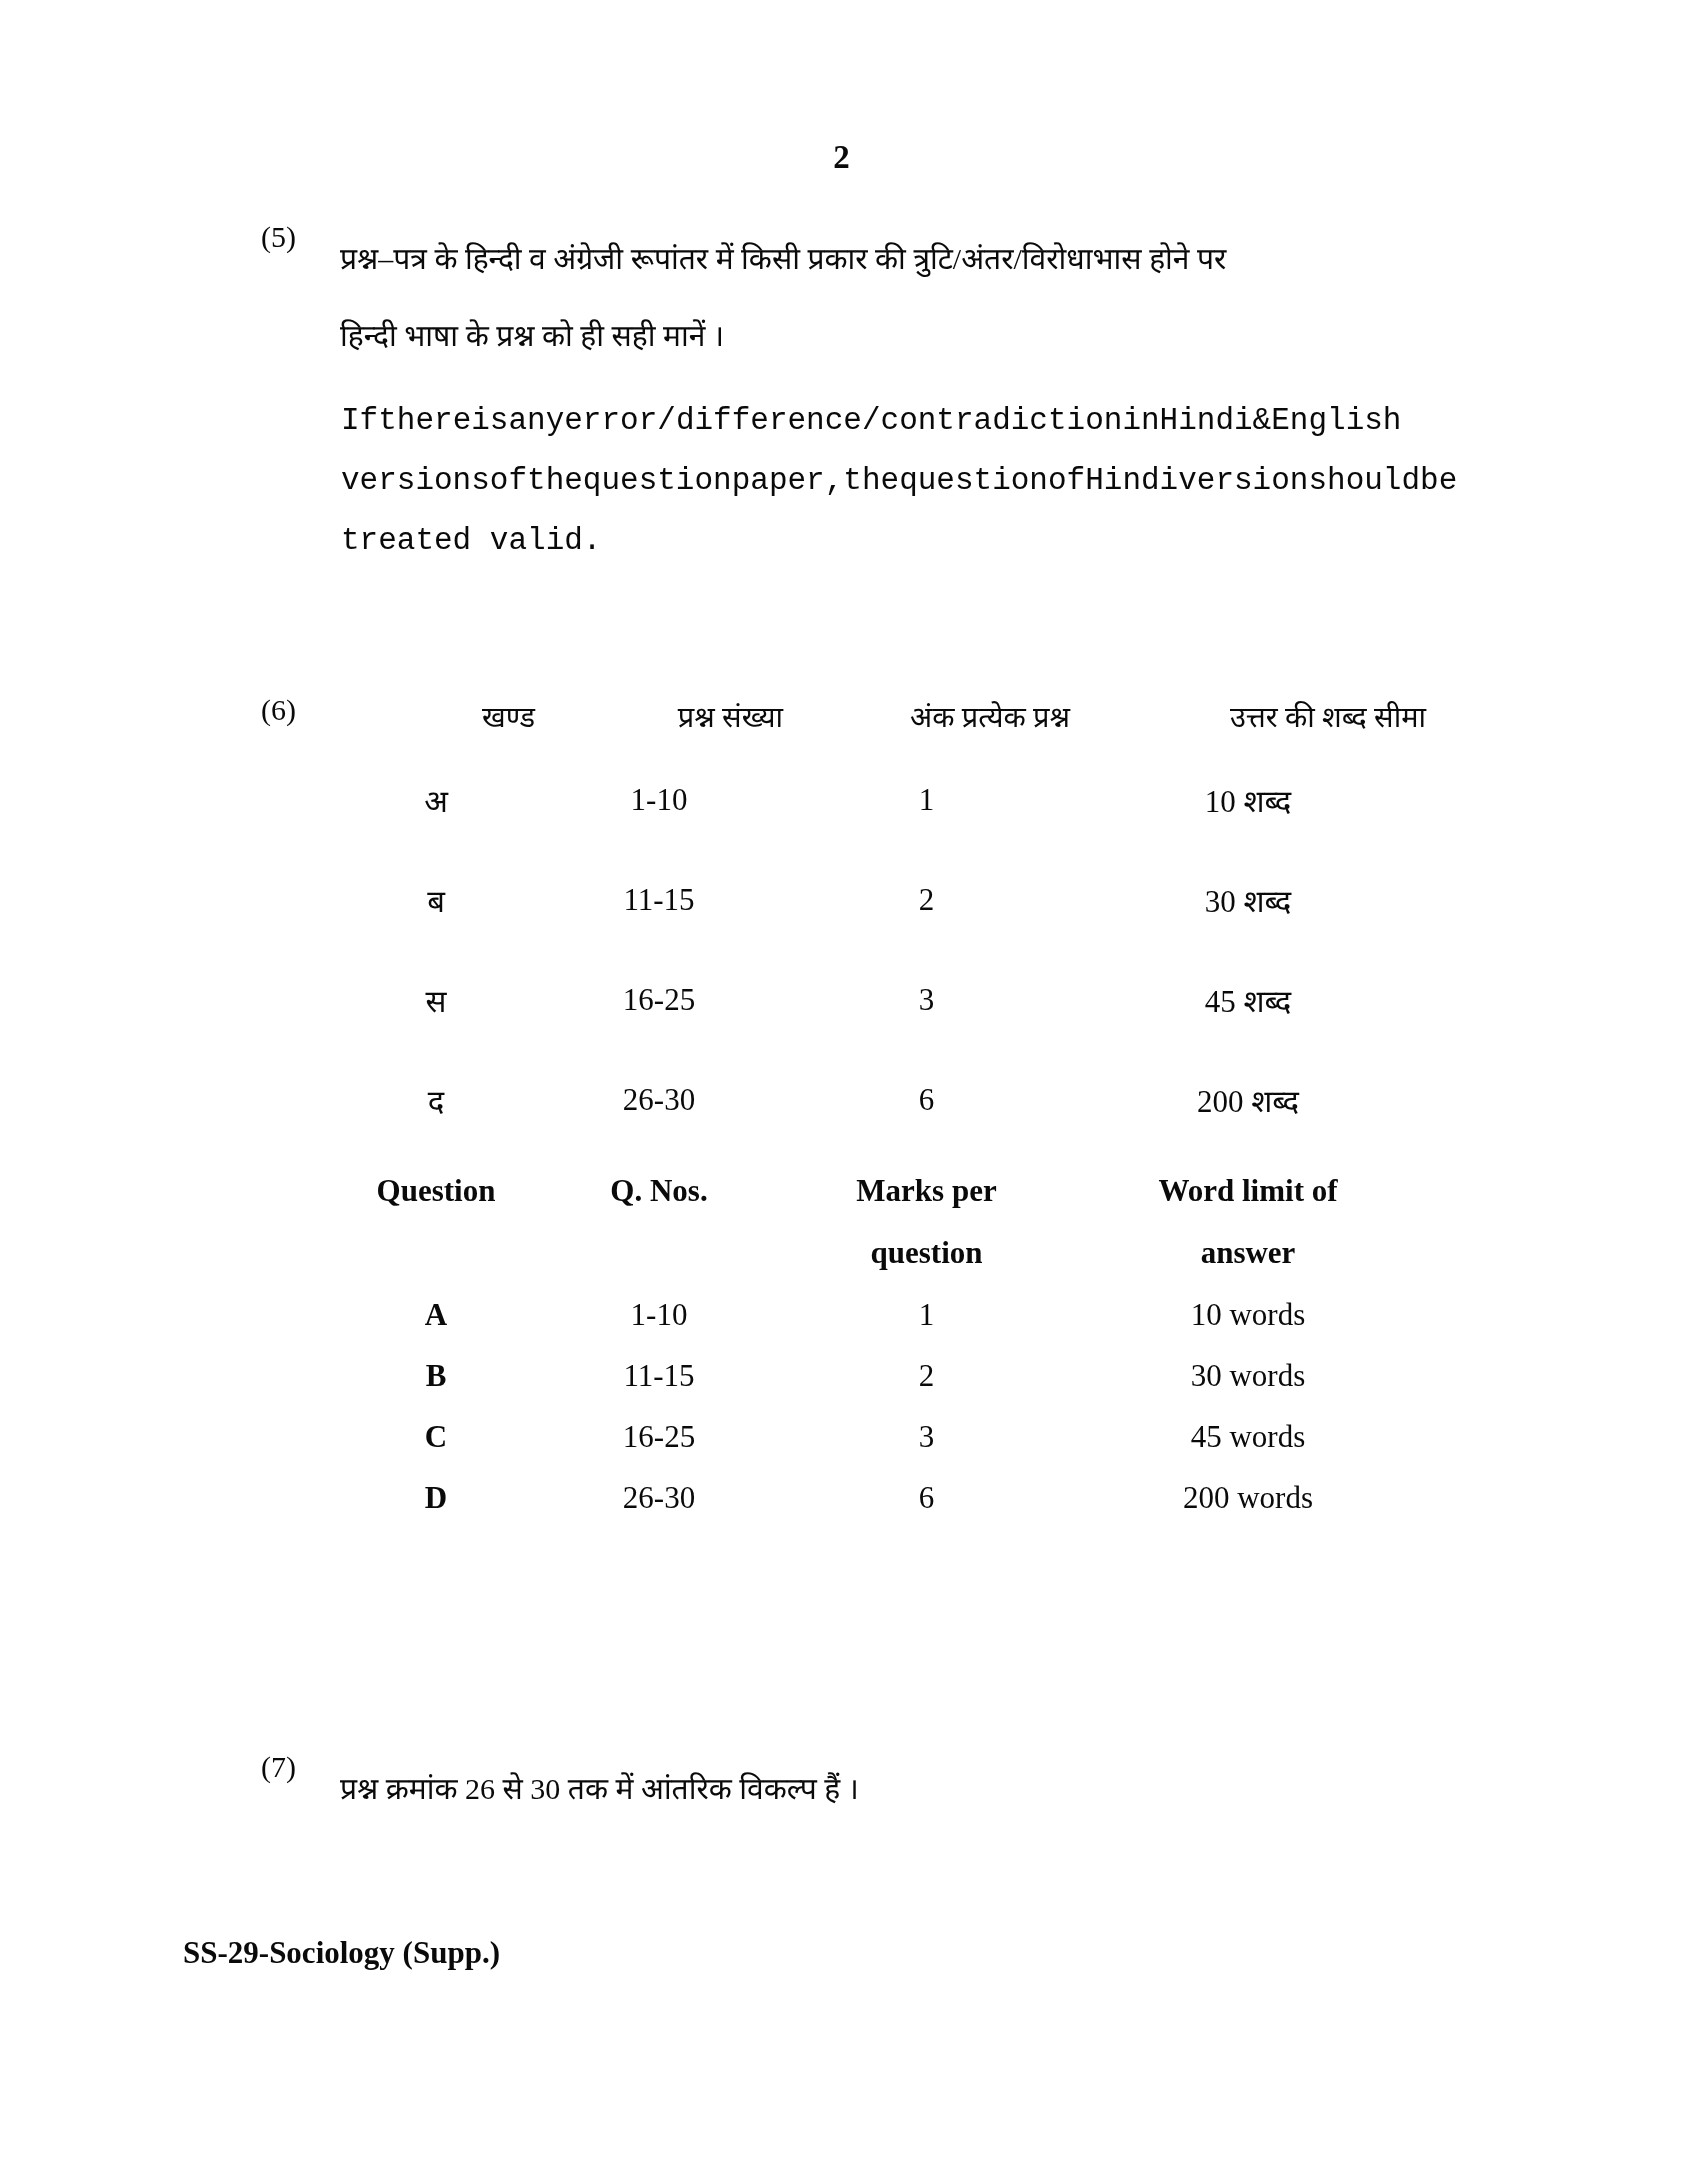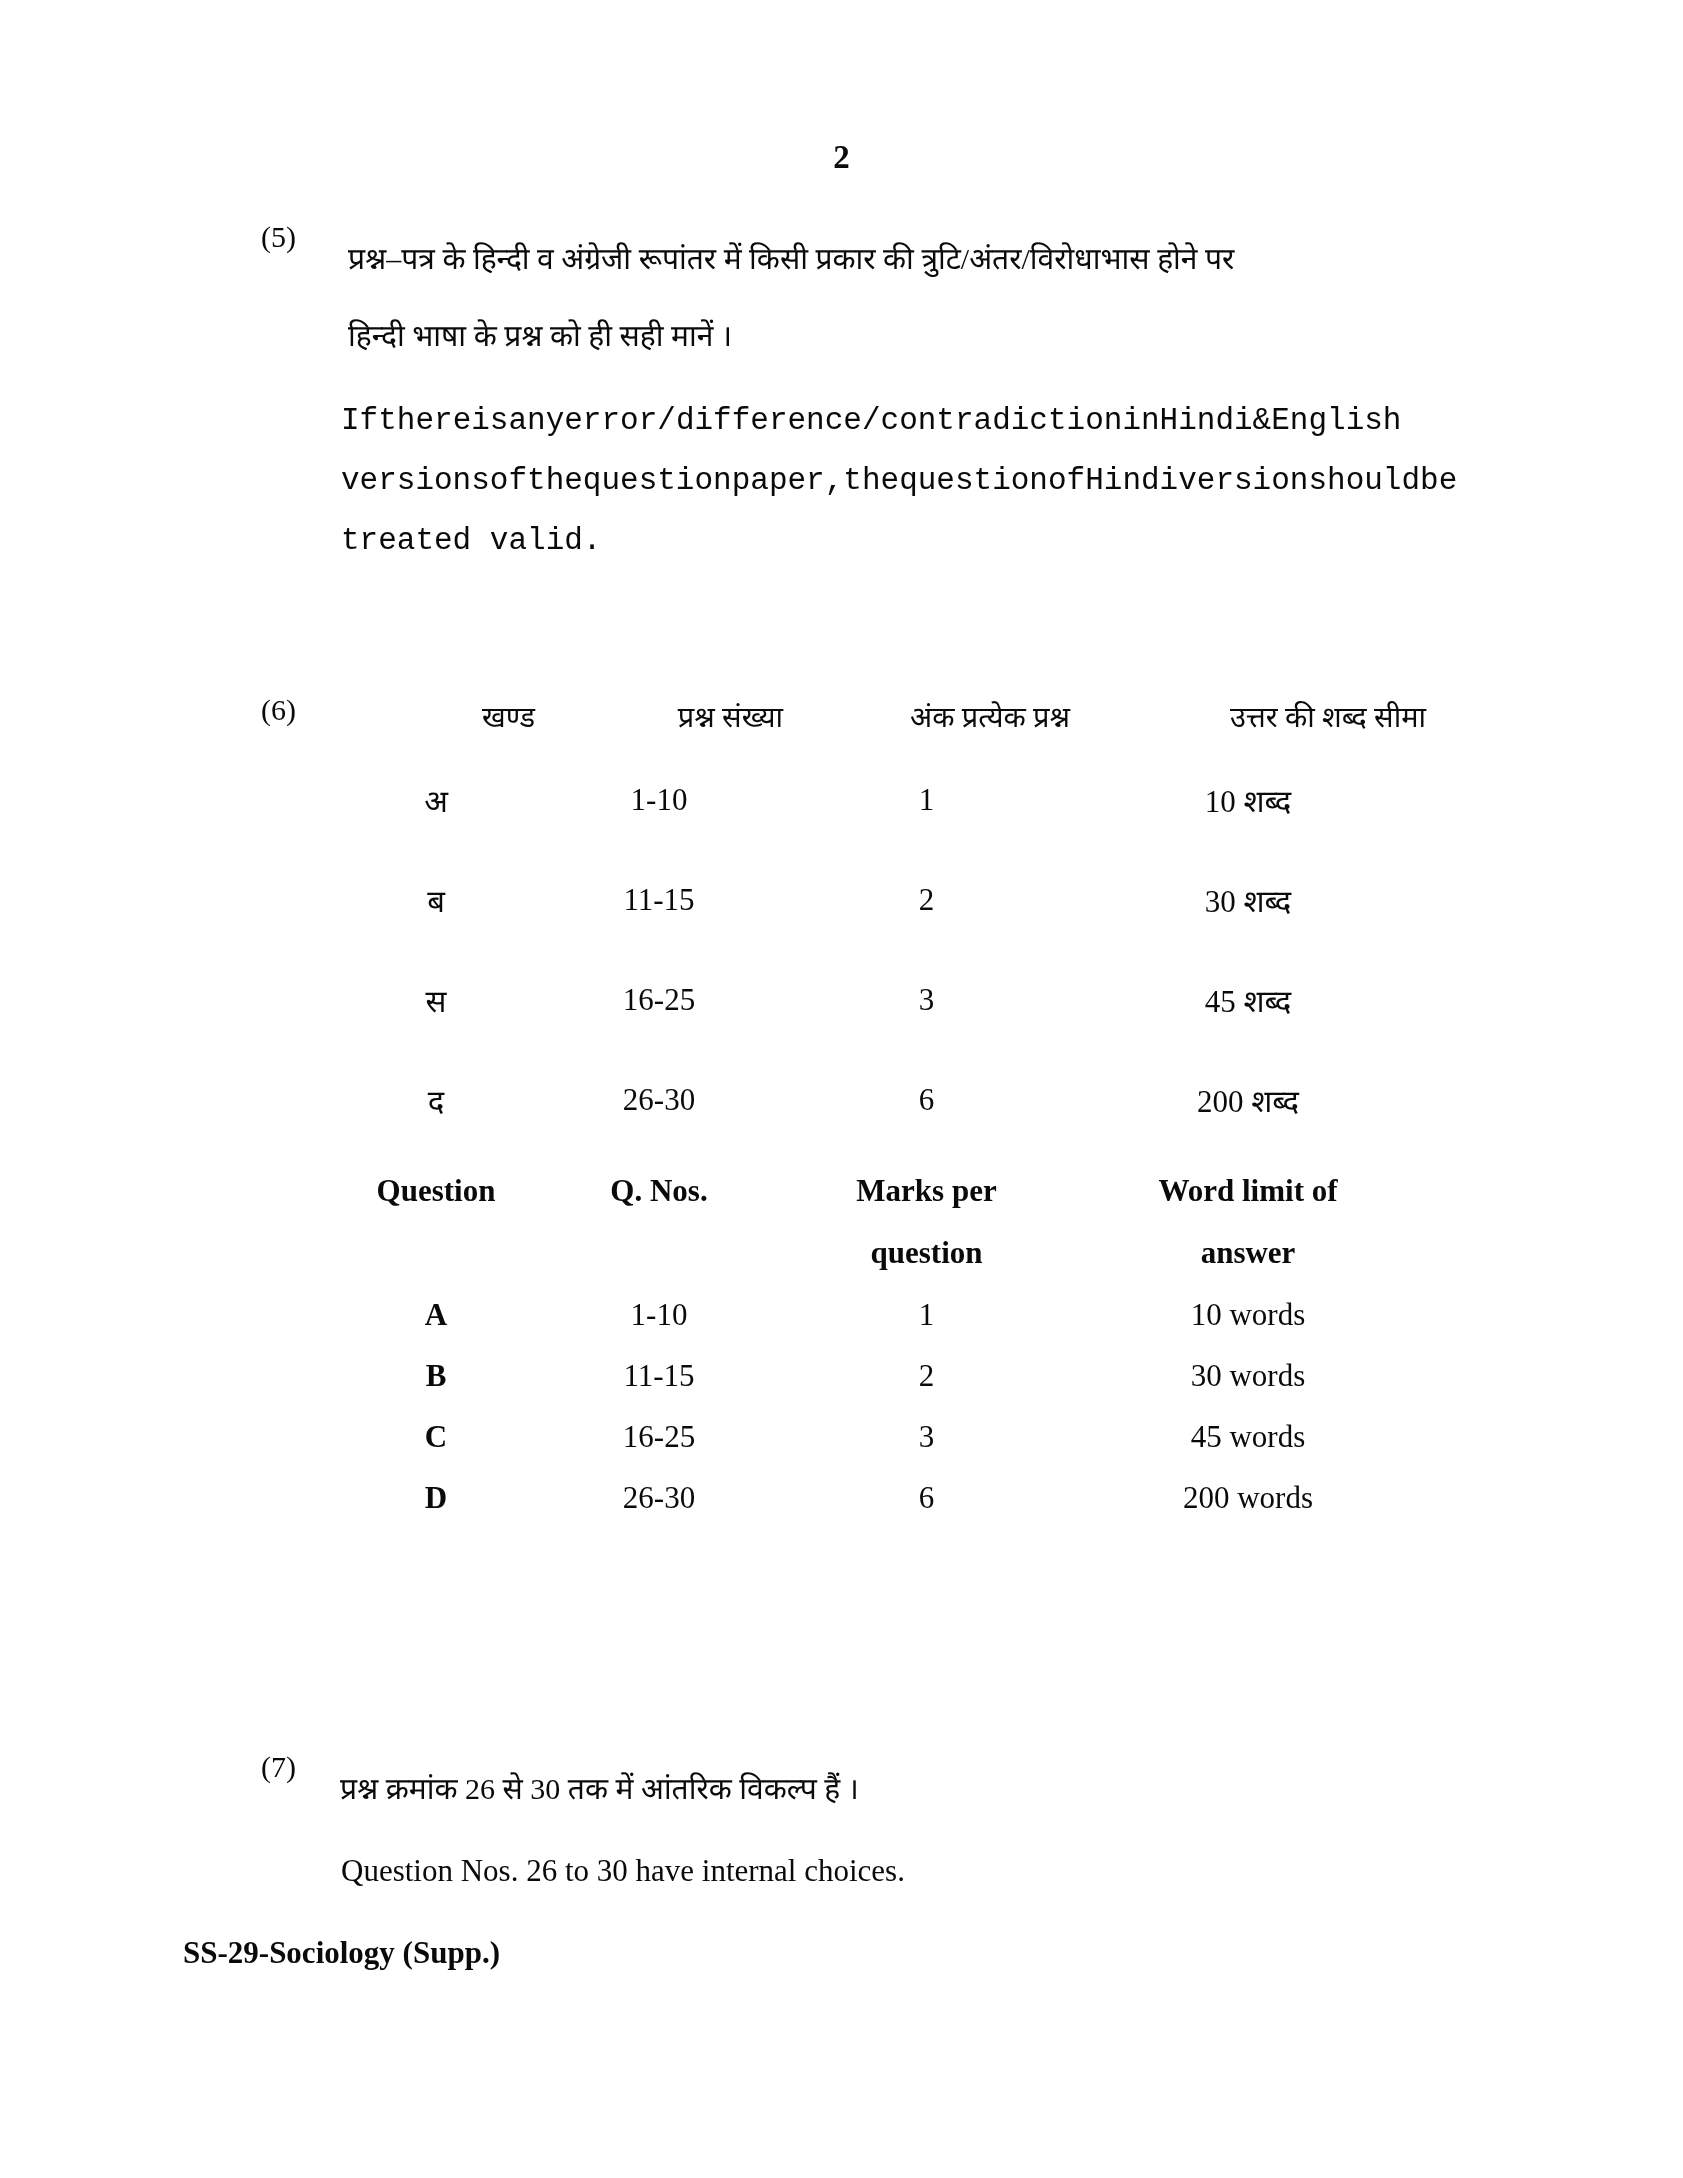--- a/index.html
+++ b/index.html
@@ -76,21 +76,21 @@
   .just-line.last {
     display: block;
   }
 
   
   #clause-5 {
     top: 220px;
     left: 261px;
     width: 1168px;
   }
-  #clause-5 .clause-body { width: 1089px; margin-left: 8px; }
+  #clause-5 .clause-body { width: 1089px; }
   #clause-5 .hindi { margin-bottom: 0; }
   #clause-5-english {
     position: absolute;
     top: 391px;
     left: 341px;
     width: 1059px;
   }
 
   
   #clause-6-marker {
@@ -314,18 +314,17 @@
 
   <div class="clause" id="clause-7">
     <div class="clause-marker">(7)</div>
     <div class="clause-body">
       <div class="hindi">
         <div class="hindi-line" id="hi7-line"><span>प्रश्न क्रमांक </span><span class="num">26</span><span> से </span><span class="num">30</span><span> तक में आंतरिक विकल्प हैं ।</span></div>
       </div>
     </div>
   </div>
 
-  <div id="clause-7-english"><span>Question Nos. </span><span class="num">26</span><span> to </span><span class="num">30</span><span> have internal choices.</span></div>
 
   <div id="footer-code">SS-29-Sociology (Supp.)</div>
 
 </div>
 
 
 </body></html>

